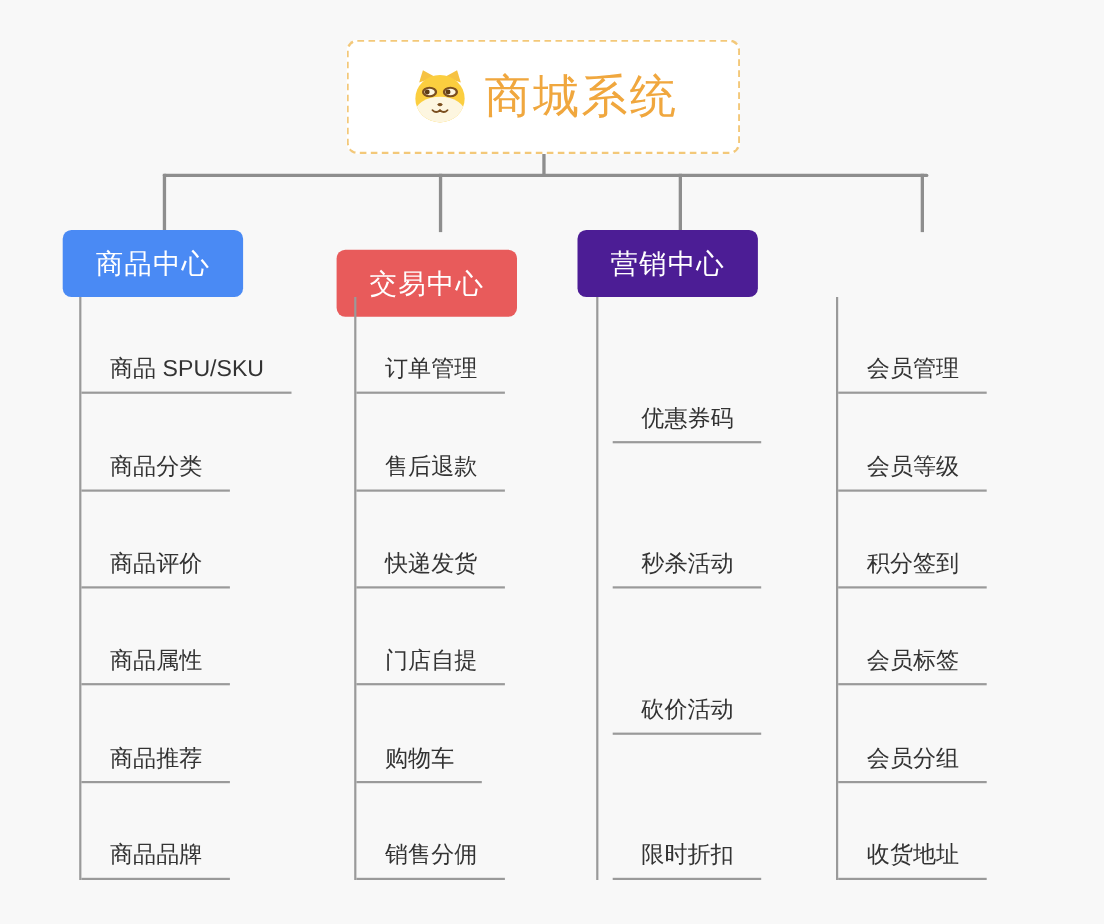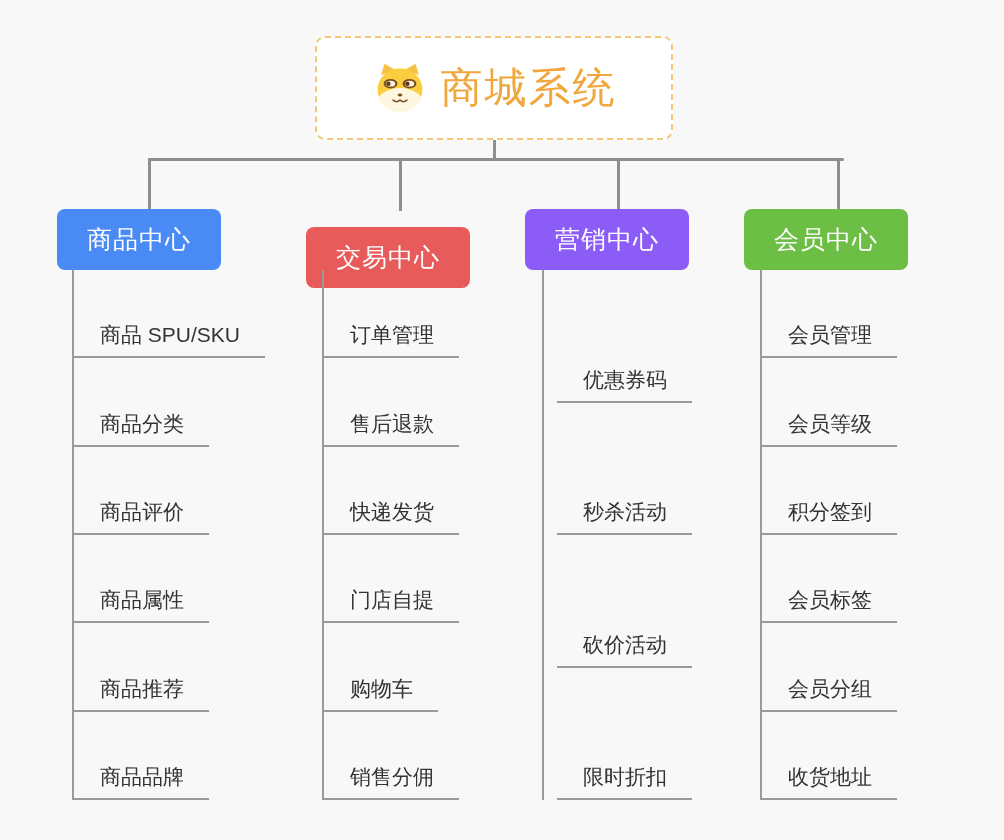--- a/index.html
+++ b/index.html
@@ -131,26 +131,23 @@
     </svg>
     <span class="root-title" style="color: rgb(240, 167, 62);">商城系统</span>
   </div>
 
   <div class="branch-box branch-0" style="background-color: rgb(74, 138, 244);">
     <span>商品中心</span>
   </div>
   <div class="branch-box branch-1" style="background-color: rgb(232, 91, 91);">
     <span>交易中心</span>
   </div>
-  <div class="branch-box branch-2" style="background-color: #8b5cf6;">
+  <div class="branch-box branch-2" style="background-color: #4c1d95;">
     <span>营销中心</span>
   </div>
-  <div class="branch-box branch-3" style="background-color: rgb(108, 190, 69);">
-    <span>会员中心</span>
-  </div>
 
   <div class="column col-0">
     <div class="slot">
         <span class="leaf">商品 SPU/SKU</span>
       </div>
     <div class="slot">
         <span class="leaf">商品分类</span>
       </div>
     <div class="slot">
         <span class="leaf">商品评价</span>

